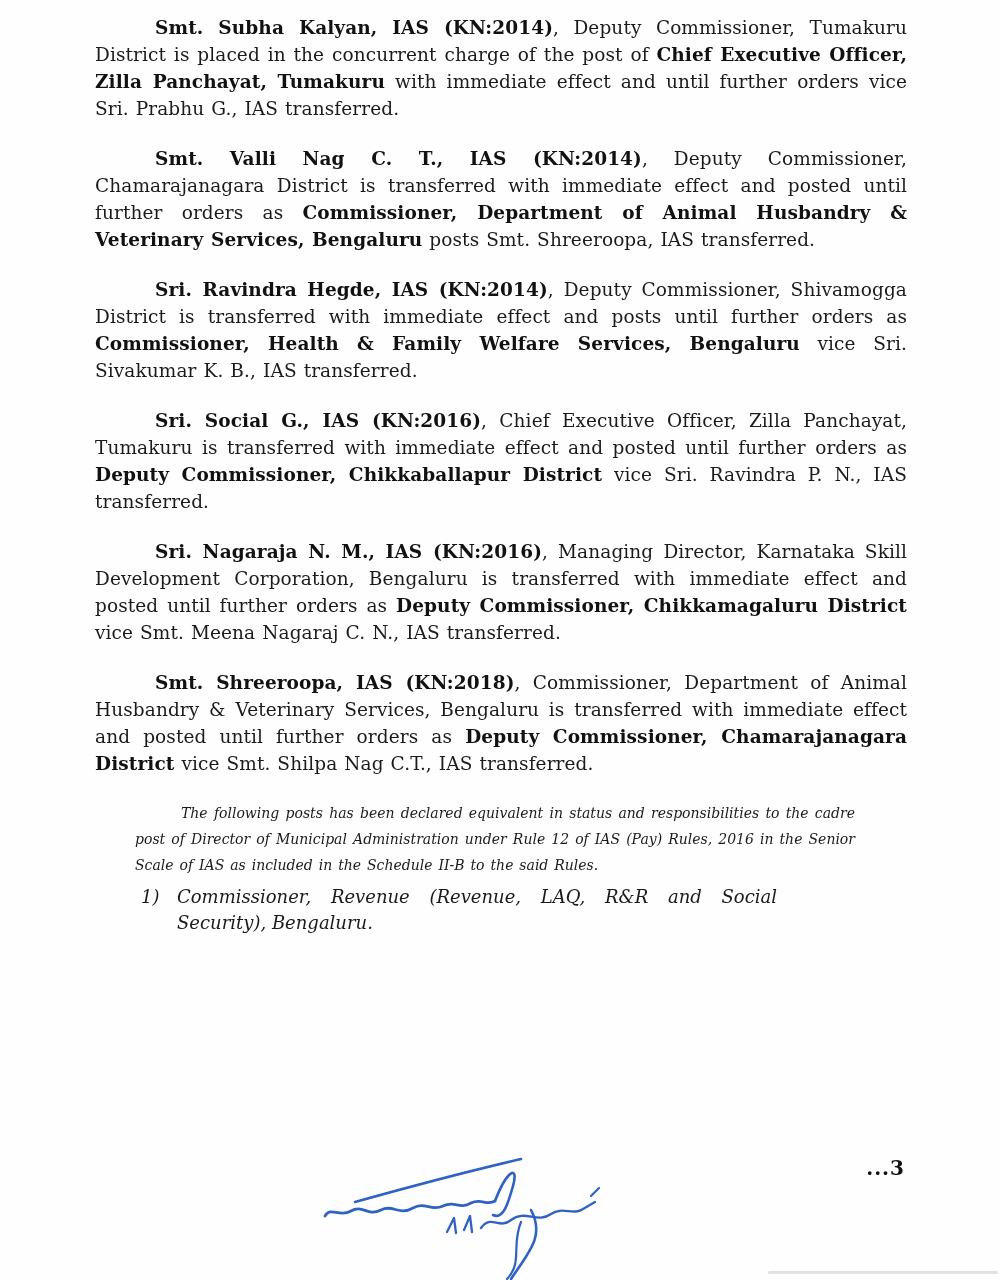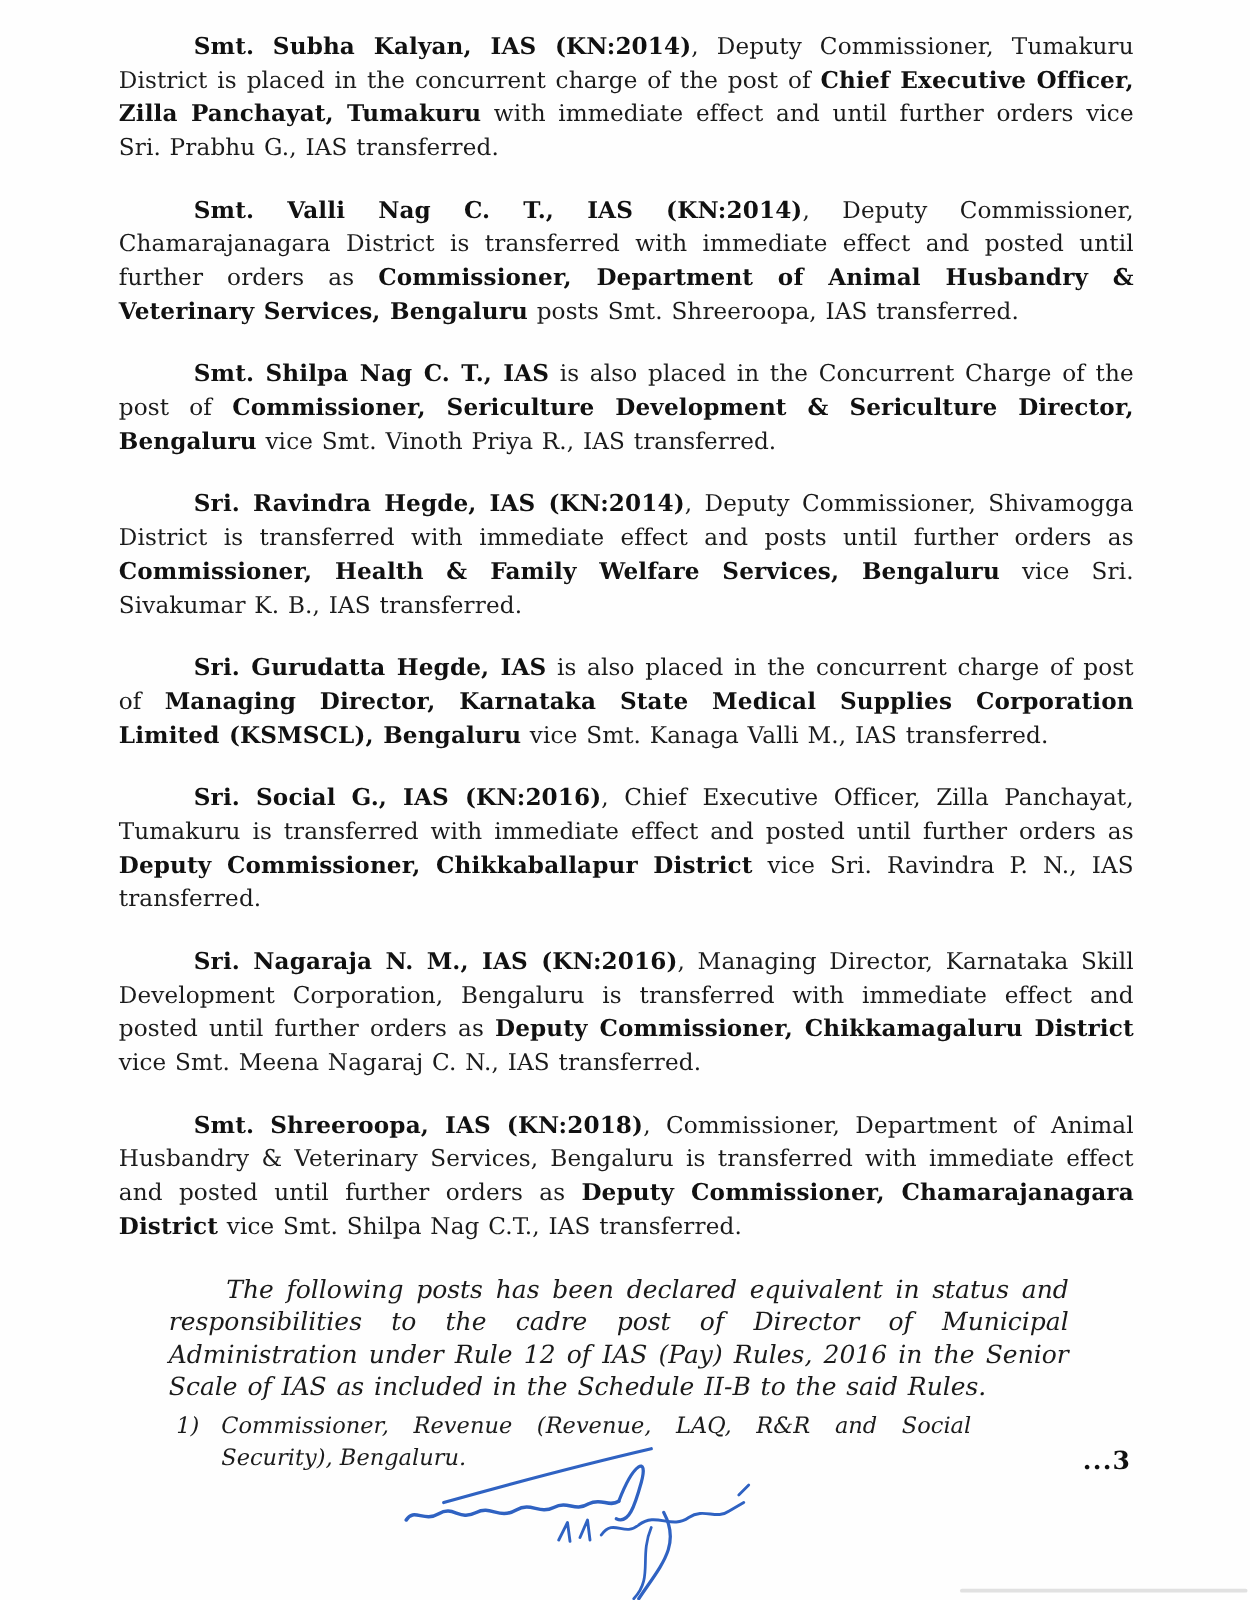--- a/index.html
+++ b/index.html
@@ -10,36 +10,36 @@
     color: #1b1b1b;
     overflow: hidden;
   }
   .page {
     position: relative;
     width: 1000px; height: 1280px;
     background: #fefefe;
   }
   .content {
     position: absolute;
-    left: 95px; top: 24px;
+    left: 95px; top: 14px;
     width: 812px;
   }
   p.order {
     margin: 0 0 23px 0;
     font-size: 18.5px;
     line-height: 27px;
     text-align: justify;
     text-indent: 60px;
     letter-spacing: 0.1px;
     word-spacing: 1px;
   }
   p.order b { font-weight: bold; color: #111; }
   .note {
     margin: 0 52px 6px 40px;
-    font-size: 20px;
+    font-size: 14px;
     line-height: 26px;
     font-style: italic;
     text-align: justify;
     text-indent: 46px;
     word-spacing: 1.5px;
   }
   .equiv-list { margin: 0 0 0 46px; }
   .equiv-row {
     display: flex;
     font-style: italic;
@@ -78,23 +78,21 @@
 </style>
 </head>
 <body>
 
 <div class="page">
 
   <div class="content">
     <div id="paragraph-container">
         <p class="order"><b>Smt. Subha Kalyan, IAS (KN:2014)</b><span>, Deputy Commissioner, Tumakuru District is placed in the concurrent charge of the post of </span><b>Chief Executive Officer, Zilla Panchayat, Tumakuru</b><span> with immediate effect and until further orders vice Sri. Prabhu G., IAS transferred.</span></p>
         <p class="order"><b>Smt. Valli Nag C. T., IAS (KN:2014)</b><span>, Deputy Commissioner, Chamarajanagara District is transferred with immediate effect and posted until further orders as </span><b>Commissioner, Department of Animal Husbandry &amp; Veterinary Services, Bengaluru</b><span> posts Smt. Shreeroopa, IAS transferred.</span></p>
-        <p class="order"><b>Smt. Shilpa Nag C. T., IAS</b><span> is also placed in the Concurrent Charge of the post of </span><b>Commissioner, Sericulture Development &amp; Sericulture Director, Bengaluru</b><span> vice Smt. Vinoth Priya R., IAS transferred.</span></p>
         <p class="order"><b>Sri. Ravindra Hegde, IAS (KN:2014)</b><span>, Deputy Commissioner, Shivamogga District is transferred with immediate effect and posts until further orders as </span><b>Commissioner, Health &amp; Family Welfare Services, Bengaluru</b><span> vice Sri. Sivakumar K. B., IAS transferred.</span></p>
-        <p class="order"><b>Sri. Gurudatta Hegde, IAS</b><span> is also placed in the concurrent charge of post of </span><b>Managing Director, Karnataka State Medical Supplies Corporation Limited (KSMSCL), Bengaluru</b><span> vice Smt. Kanaga Valli M., IAS transferred.</span></p>
         <p class="order"><b>Sri. Social G., IAS (KN:2016)</b><span>, Chief Executive Officer, Zilla Panchayat, Tumakuru is transferred with immediate effect and posted until further orders as </span><b>Deputy Commissioner, Chikkaballapur District</b><span> vice Sri. Ravindra P. N., IAS transferred.</span></p>
         <p class="order"><b>Sri. Nagaraja N. M., IAS (KN:2016)</b><span>, Managing Director, Karnataka Skill Development Corporation, Bengaluru is transferred with immediate effect and posted until further orders as </span><b>Deputy Commissioner, Chikkamagaluru District</b><span> vice Smt. Meena Nagaraj C. N., IAS transferred.</span></p>
         <p class="order"><b>Smt. Shreeroopa, IAS (KN:2018)</b><span>, Commissioner, Department of Animal Husbandry &amp; Veterinary Services, Bengaluru is transferred with immediate effect and posted until further orders as </span><b>Deputy Commissioner, Chamarajanagara District</b><span> vice Smt. Shilpa Nag C.T., IAS transferred.</span></p>
       </div>
 
     <div class="note" id="equivalence-note">The following posts has been declared equivalent in status and responsibilities to the cadre post of Director of Municipal Administration under Rule 12 of IAS (Pay) Rules, 2016 in the Senior Scale of IAS as included in the Schedule II-B to the said Rules.</div>
 
     <div class="equiv-list" id="equiv-list">
         <div class="equiv-row">
           <span class="equiv-marker">1)</span>

